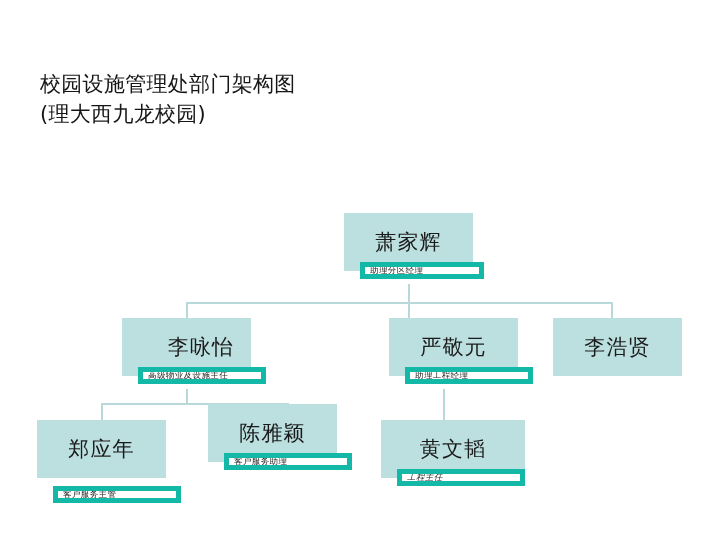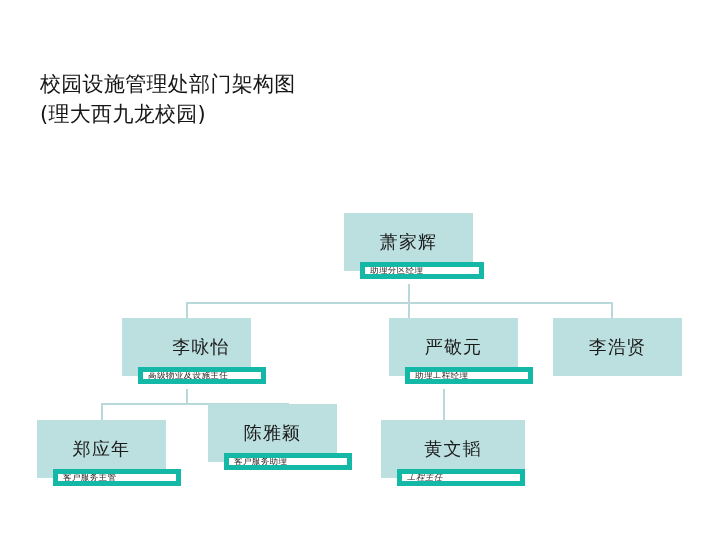--- a/index.html
+++ b/index.html
@@ -41,21 +41,21 @@
   }
   .node-name {
     position: absolute;
     left: 0;
     top: 0;
     background: #bcdfe0;
     box-sizing: border-box;
     display: flex;
     align-items: center;
     justify-content: center;
-    font-size: 18px;
+    font-size: 21px;
     color: #1b1b1b;
     letter-spacing: 1.2px;
     font-weight: 400;
   }
   .node-title {
     position: absolute;
     background: #ffffff;
     border: 5px solid #14b8a6;
     box-sizing: border-box;
     display: flex;
@@ -114,21 +114,21 @@
     <div class="node-name" style="width:129px; height:58px;">严敬元</div>
     <div class="node-title" style="left:16px; top:49px; width:128px; height:17px;">助理工程经理</div>
   </div>
 
   <div class="node" style="left:553px; top:286px; width:143px; height:76px;">
     <div class="node-name" style="width:129px; height:58px;text-align:center;">李浩贤</div>
   </div>
 
   <div class="node" style="left:37px; top:388px; width:143px; height:72px;">
     <div class="node-name" style="width:129px; height:58px;">郑应年</div>
-    <div class="node-title" style="left:16px; top:49px; width:128px; height:17px;">客户服务主管</div>
+    <div class="node-title" style="left:16px; top:66px; width:128px; height:17px;">客户服务主管</div>
   </div>
 
   <div class="node" style="left:208px; top:372px; width:143px; height:72px;padding-left:40px;">
     <div class="node-name" style="width:129px; height:58px;">陈雅颖</div>
     <div class="node-title" style="left:16px; top:49px; width:128px; height:17px;">客户服务助理</div>
   </div>
 
   <div class="node" style="left:381px; top:388px; width:143px; height:72px;">
     <div class="node-name" style="width:144px; height:58px;">黄文韬</div>
     <div class="node-title" style="left:16px; top:49px; width:128px; height:17px;font-style:italic;">工程主任</div>

